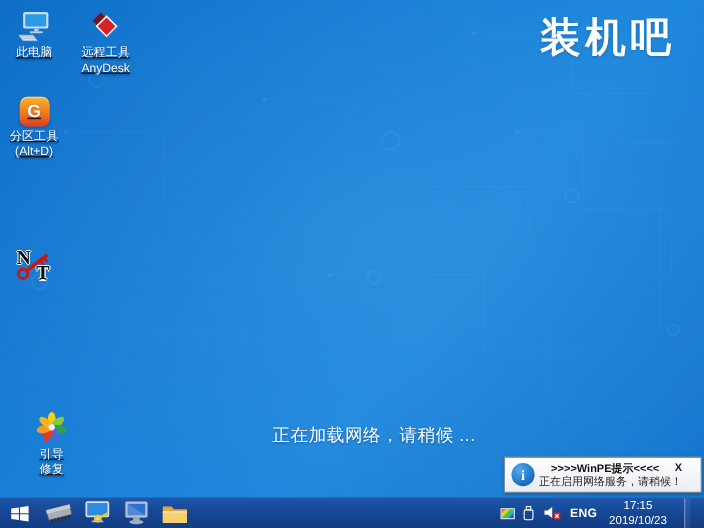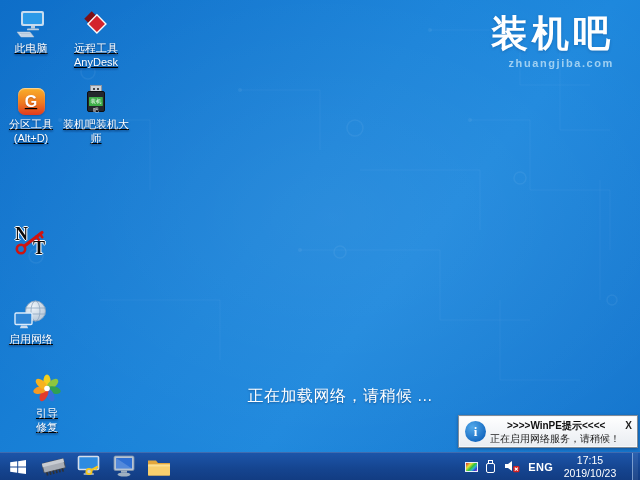--- a/index.html
+++ b/index.html
@@ -69,37 +69,37 @@
   .nt svg { position:absolute; inset:0; }
 
   
   .toast { position:absolute; left:458px; top:415px; width:180px; height:33px;
            background:linear-gradient(#ffffff,#e8ecf1); border:1px solid #828c98;
            box-shadow:inset 0 0 0 1px #f6f8fa, 0 1px 3px rgba(0,10,40,.35);
            display:flex; align-items:center; }
   .toast .info { flex:0 0 auto; width:21px; height:21px; margin:0 4px 0 6px; border-radius:50%;
                  background:radial-gradient(circle at 35% 30%, #53a9ea, #1468c0 75%);
                  color:#fff; font:bold 13px/21px "Liberation Serif",serif; text-align:center; }
-  .toast .body { flex:1; min-width:0; padding-right:2px; }
+  .toast .body { flex:1; min-width:0; padding-right:14px; }
   .toast .trow { display:flex; align-items:center; }
   .toast .title { flex:1; text-align:center; font-size:10px; font-weight:bold; color:#101010; white-space:nowrap; }
   .toast .close { flex:0 0 auto; font-size:10px; font-weight:bold; color:#222; padding:0 3px; cursor:pointer; }
   .toast .msg { font-size:10px; color:#1c1c1c; line-height:12px; white-space:nowrap; }
 
   
   .taskbar { position:absolute; left:0; top:452px; width:640px; height:28px;
              background:linear-gradient(#1c55a9,#15448f 60%,#123c82);
              border-top:1px solid rgba(120,165,230,.45);
              display:flex; align-items:center; }
   .tbtn { height:28px; display:flex; align-items:center; justify-content:center; cursor:pointer; }
   .start { width:36px; }
   .task-ico { width:35px; }
   .spacer { flex:1; }
 
-  .tray { display:flex; align-items:center; gap:8px; padding-right:2px; }
+  .tray { display:flex; align-items:center; gap:8px; padding-right:12px; }
   .tray .disp { width:13px; height:10px; border:1px solid #e9eff7;
                 background:linear-gradient(135deg,#d92b2b,#e8e23a 30%,#37c437 52%,#2fb7c9 68%,#3044d4 84%,#b63ad0); }
   .usb-tray { position:relative; width:10px; height:14px; }
   .usb-tray .c { position:absolute; left:2px; top:0; width:5px; height:4px; border:1px solid #fff; }
   .usb-tray .b { position:absolute; left:0; top:3px; width:9px; height:10px; border:1px solid #fff; border-radius:2px; }
   .lang { color:#fff; font-size:11px; font-weight:bold; letter-spacing:.3px; }
   .clock { color:#fff; font-size:10.5px; line-height:12.5px; text-align:center; min-width:58px; cursor:pointer; }
   .showdesk { width:6px; height:28px; margin-left:5px; border-left:1px solid rgba(190,215,245,.55);
               background:rgba(255,255,255,.07); cursor:pointer; }
 </style>
@@ -134,21 +134,20 @@
         <circle cx="470" cy="120" r="2"></circle>
       <circle cx="300" cy="250" r="2"></circle>
         <circle cx="60" cy="120" r="2"></circle>
       <circle cx="560" cy="40" r="2"></circle>
         <circle cx="240" cy="90" r="2"></circle>
     </g>
   </svg>
 
   <div class="logo">
     <div class="t">装机吧</div>
-    <div class="s">zhuangjiba.com</div>
   </div>
 
   <div class="loading">正在加载网络，请稍候 ...</div>
 
   <div class="cell" id="cell-thispc">
     <div class="ico">
       <svg width="32" height="29" viewBox="0 0 32 29">
         <rect x="6" y="1" width="23" height="15" rx="2" fill="#c7dcef"></rect>
         <rect x="8" y="3" width="19" height="11" rx="1" fill="#2b9ae8"></rect>
         <rect x="16" y="16" width="4" height="2.5" fill="#b9cde0"></rect>
@@ -180,73 +179,37 @@
       <div class="dg">
           <span>G</span>
         </div>
     </div>
     <div class="lbl">
       <span>分区工具</span>
       <span>(Alt+D)</span>
     </div>
   </div>
 
-  <div class="cell" id="cell-installer">
-    <div class="ico">
-      <div class="usbkey">
-        <div class="usb-conn">
-            <i class="a"></i>
-            <i class="b"></i>
-          </div>
-        <div class="usb-body"></div>
-        <div class="usb-badge">装机吧</div>
-      </div>
-    </div>
-    <div class="lbl">
-      <span>装机吧装机大</span>
-      <span>师</span>
-    </div>
-  </div>
 
 
   <div class="cell" id="cell-password">
     <div class="ico">
       <div class="nt">
         <b class="n">N</b>
         <b class="t">T</b>
         <svg width="36" height="30" viewBox="0 0 36 30">
           <circle cx="8" cy="23" r="4.2" fill="none" stroke="#cf1410" stroke-width="2.6"></circle>
           <line x1="11.5" y1="20" x2="29" y2="6.5" stroke="#cf1410" stroke-width="3.2" stroke-linecap="round"></line>
           <line x1="23.5" y1="10.5" x2="25.8" y2="13.8" stroke="#cf1410" stroke-width="2.4" stroke-linecap="round"></line>
           <line x1="27" y1="8" x2="29.3" y2="11.3" stroke="#cf1410" stroke-width="2.4" stroke-linecap="round"></line>
         </svg>
       </div>
     </div>
   </div>
 
-  <div class="cell" id="cell-network">
-    <div class="ico">
-      <svg width="34" height="30" viewBox="0 0 34 30">
-        <defs>
-          <radialGradient id="gn" cx="35%" cy="30%" r="75%">
-            <stop offset="0%" stop-color="#f0f5fa"></stop>
-              <stop offset="100%" stop-color="#b7c8d9"></stop>
-          </radialGradient>
-        </defs>
-        <circle cx="21.5" cy="11" r="10" fill="url(#gn)" stroke="#8ea6c0" stroke-width="0.9"></circle>
-        <ellipse cx="21.5" cy="11" rx="4.5" ry="10" fill="none" stroke="#8ea6c0" stroke-width="0.8"></ellipse>
-        <path d="M11.5 8 h20 M11.5 14 h20" stroke="#8ea6c0" stroke-width="0.8"></path>
-        <rect x="1" y="13" width="17" height="11.5" rx="1.2" fill="#2f86d6" stroke="#dcebfa" stroke-width="1.4"></rect>
-        <path d="M7 25.5 h6 l1.2 2.8 H5.8 z" fill="#cfdced"></path>
-      </svg>
-    </div>
-    <div class="lbl">
-      <span>启用网络</span>
-    </div>
-  </div>
 
   <div class="cell" id="cell-bootfix">
     <div class="ico">
       <svg width="30" height="31" viewBox="0 0 30 31">
         <g>
           <ellipse cx="15" cy="8.5" rx="3.6" ry="7" fill="#f3cf1c" transform="rotate(0 15 15.5)"></ellipse>
           <ellipse cx="15" cy="8.5" rx="3.6" ry="7" fill="#8cc63f" transform="rotate(51 15 15.5)"></ellipse>
           <ellipse cx="15" cy="8.5" rx="3.6" ry="7" fill="#2fa053" transform="rotate(103 15 15.5)"></ellipse>
           <ellipse cx="15" cy="8.5" rx="3.6" ry="7" fill="#3a6fd8" transform="rotate(154 15 15.5)"></ellipse>
           <ellipse cx="15" cy="8.5" rx="3.6" ry="7" fill="#e23b2e" transform="rotate(206 15 15.5)"></ellipse>

